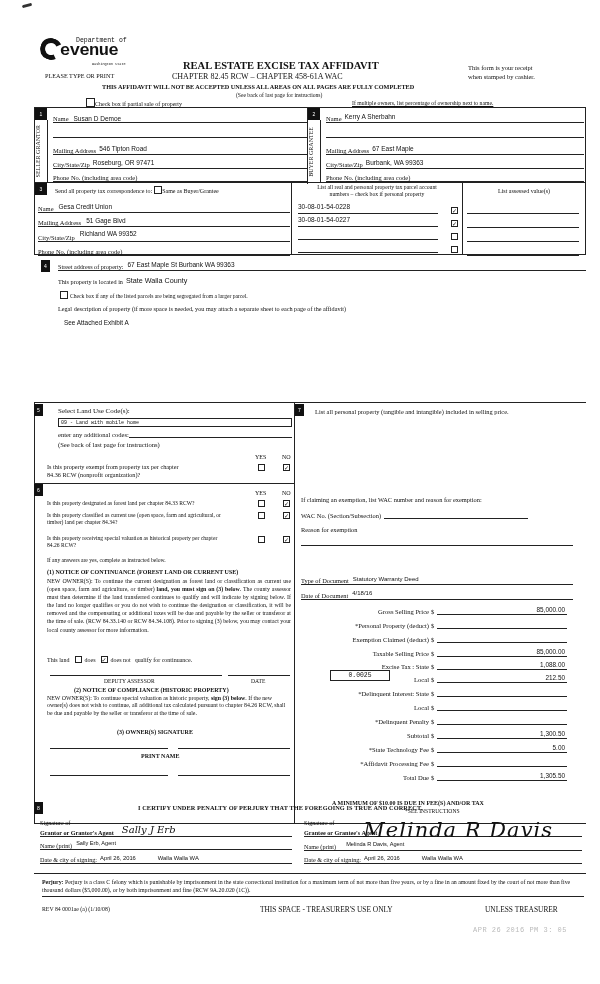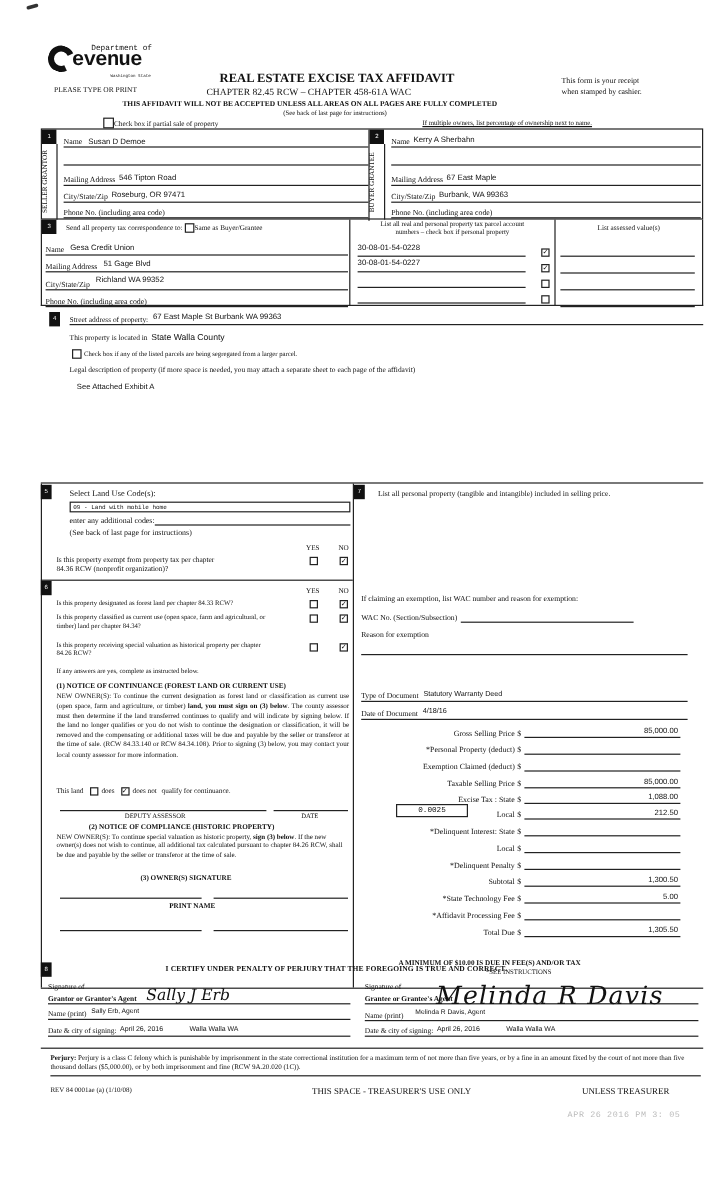--- a/index.html
+++ b/index.html
@@ -331,21 +331,21 @@
   <div class="abs" style="left:371px;top:405px;font-size:5.6px;">*SEE INSTRUCTIONS</div>
 </div>
 
 <div class="abs" style="left:34px;top:801px;width:552px;height:72px;border-bottom:0.9px solid #222;">
   <div class="abs num" style="left:0;top:1px;width:9px;height:12px;">8</div>
   <div class="abs b" style="left:104px;top:3px;font-size:6.3px;letter-spacing:0.1px;white-space:nowrap;">I CERTIFY UNDER PENALTY OF PERJURY THAT THE FOREGOING IS TRUE AND CORRECT.</div>
 
   <div class="abs" style="left:6px;top:18px;font-size:6.2px;">Signature of</div>
   <div class="abs row" style="left:6px;top:25px;width:252px;border-bottom:0.8px solid #222;height:10px;">
     <span class="lbl b" style="font-size:6.2px;">Grantor or Grantor's Agent</span>
-    <span style="margin-left:8px;font-family:'DejaVu Serif', serif;font-style:italic;font-size:13px;line-height:10px;margin-bottom:1px;">Sally J Erb</span>
+    <span style="margin-left:8px;font-family:'DejaVu Serif', serif;font-style:italic;font-size:10px;line-height:10px;margin-bottom:1px;">Sally J Erb</span>
   </div>
   <div class="abs row" style="left:6px;top:38px;width:252px;border-bottom:0.8px solid #222;height:10px;">
     <span class="lbl" style="font-size:6.2px;">Name (print)</span>
     <span class="val" style="margin-left:4px;margin-bottom:3px;font-size:5.6px;">Sally Erb, Agent</span>
   </div>
   <div class="abs row" style="left:6px;top:52px;width:252px;border-bottom:0.8px solid #222;height:10px;">
     <span class="lbl" style="font-size:6.2px;">Date &amp; city of signing:</span>
     <span class="val" style="margin-left:3px;margin-bottom:2px;font-size:5.8px;">April 26, 2016</span>
     <span class="val" style="margin-left:22px;margin-bottom:2px;font-size:5.8px;">Walla Walla WA</span>
   </div>

